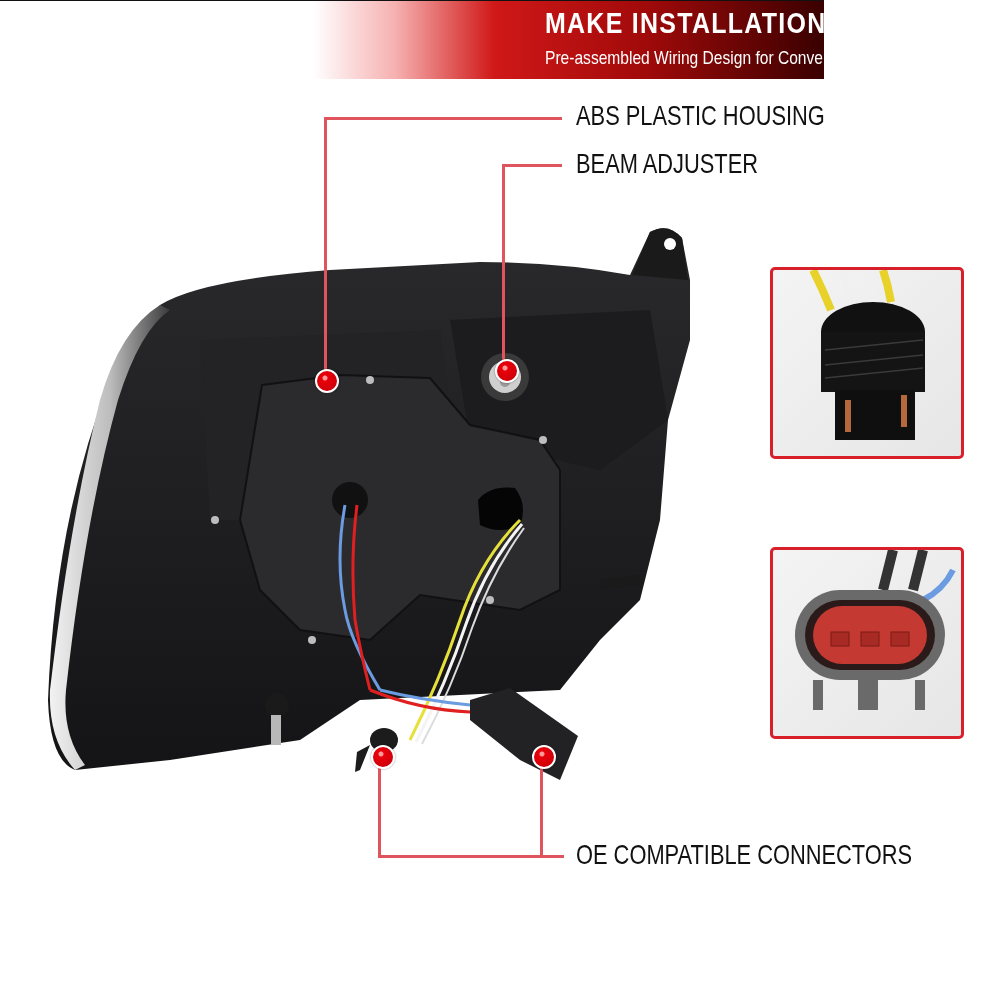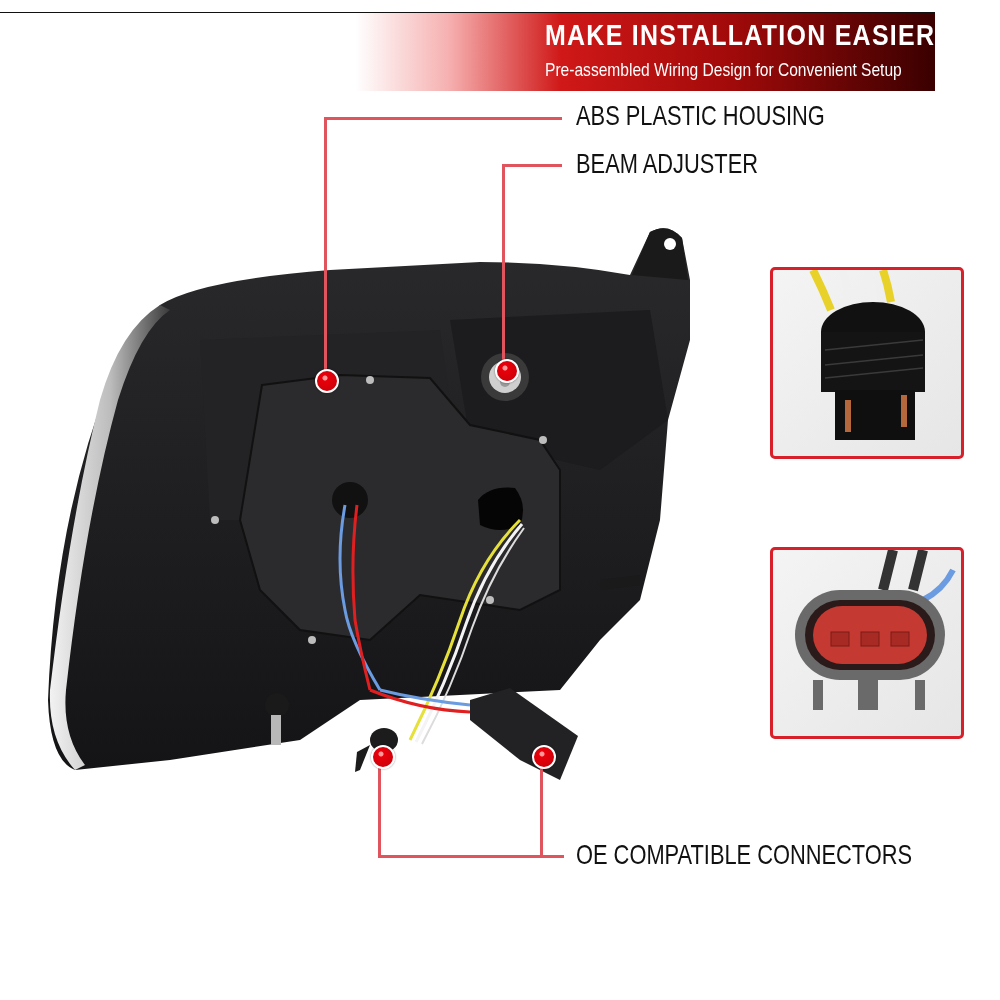--- a/index.html
+++ b/index.html
@@ -2,21 +2,21 @@
 <html><head>
   <meta charset="utf-8">
   <style>
     html, body { margin: 0; padding: 0; }
     body {
       width: 1000px; height: 1000px; position: relative; overflow: hidden;
       background: #ffffff;
       font-family: "Liberation Sans", "DejaVu Sans", sans-serif;
     }
     .banner {
-      position: absolute; left: 0; top: 12px; width: 935px; height: 78px;
+      position: absolute; left: 0; top: 0; width: 824px; height: 78px;
       background: linear-gradient(90deg, #ffffff 0%, #ffffff 38%, #f6b0b0 48%, #d01818 60%, #a20a0a 78%, #3a0000 100%);
       border-top: 1px solid #111;
     }
     .banner-title {
       position: absolute; left: 545px; top: 6px;
       color: #ffffff; font-weight: bold; font-size: 29px; letter-spacing: 1.5px;
       transform: scaleX(0.86); transform-origin: left top; white-space: nowrap;
     }
     .banner-sub {
       position: absolute; left: 545px; top: 46px;

